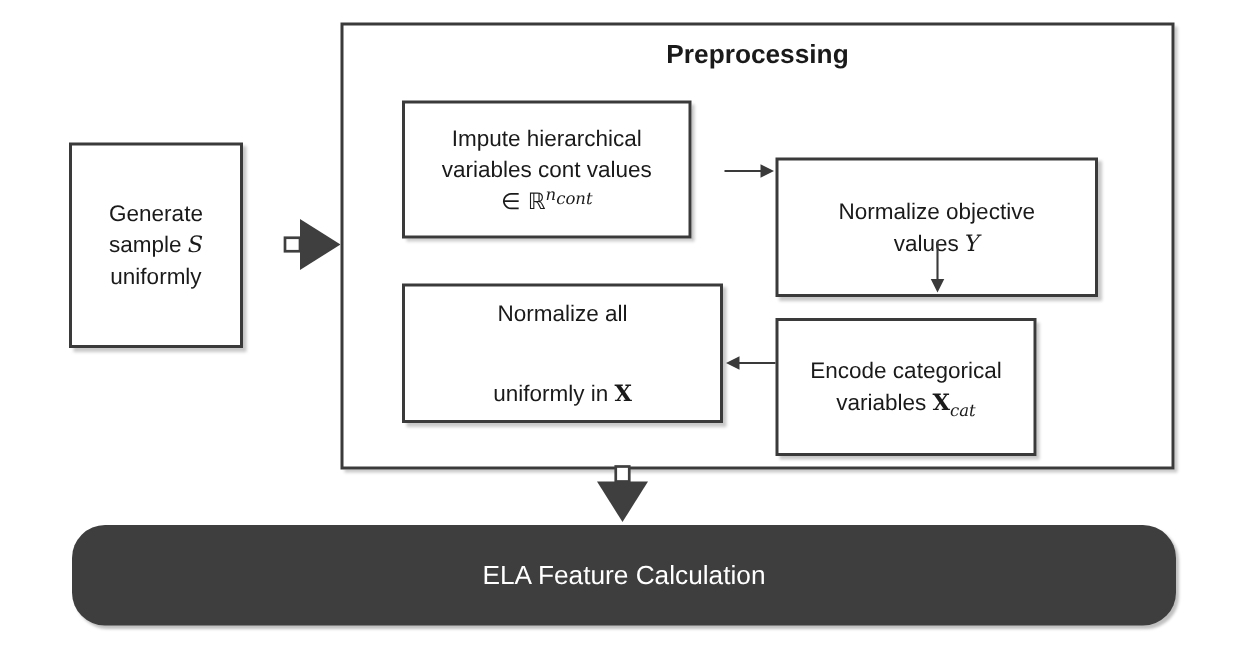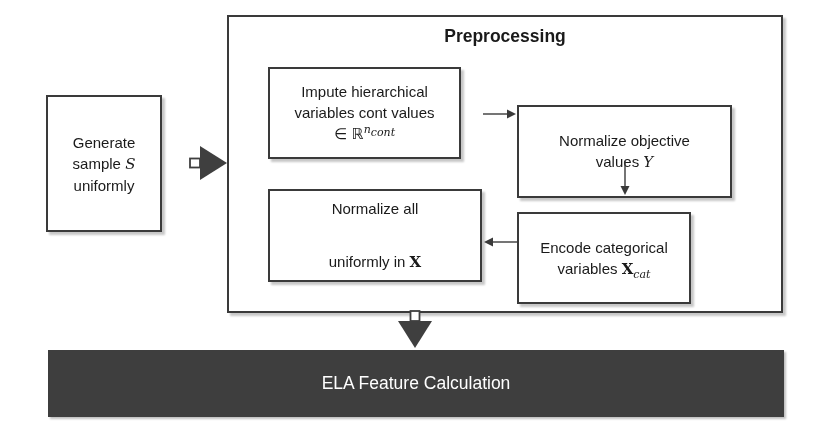--- a/index.html
+++ b/index.html
@@ -51,20 +51,21 @@
     position: absolute;
     left: 48px;
     top: 350px;
     width: 736px;
     height: 67px;
     background: #3e3e3e;
     box-shadow: 2px 2px 2px rgba(0,0,0,0.25);
     display: flex;
     align-items: center;
     justify-content: center;
+    border-radius: 22px;
   }
   .dark-bar-label {
     color: #ffffff;
     font-size: 17.5px;
   }
   .arrow-svg { position: absolute; overflow: visible; }
   .math-it {
     font-family: "DejaVu Serif", serif;
     font-style: italic;
   }

